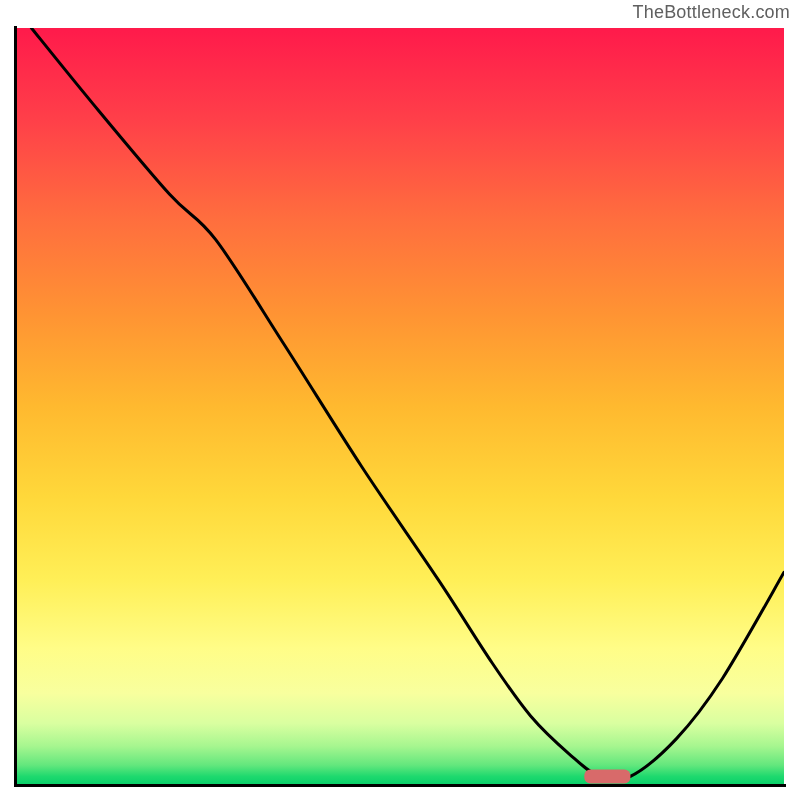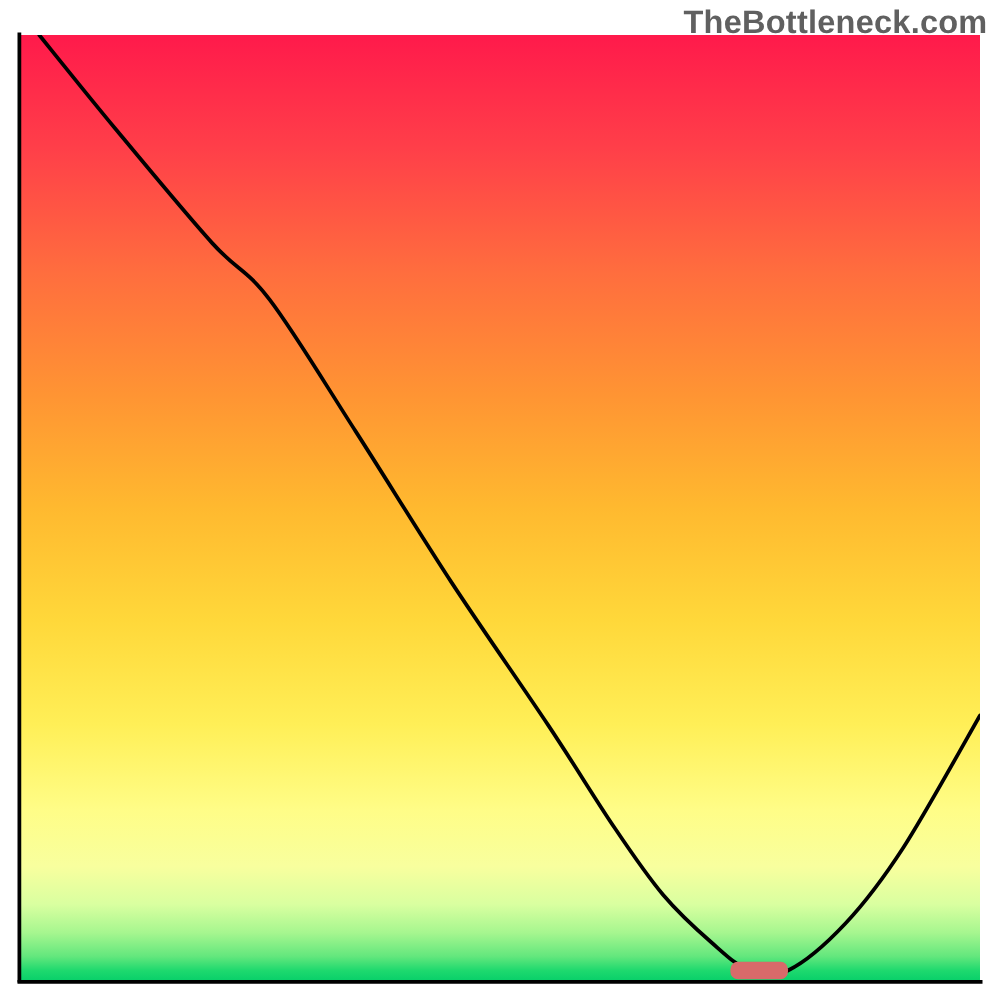--- a/index.html
+++ b/index.html
@@ -13,22 +13,22 @@
   .stage {
     position: relative;
     width: 800px;
     height: 800px;
   }
   .watermark {
     position: absolute;
     top: 2px;
     right: 10px;
     font-family: Arial, Helvetica, sans-serif;
-    font-size: 26px;
-    font-weight: 700;
+    font-size: 18px;
+    font-weight: 400;
     color: #606060;
     letter-spacing: 0.2px;
   }
   .plot-area {
     position: absolute;
     left: 16px;
     top: 28px;
     width: 768px;
     height: 756px;
     background: linear-gradient(to bottom,

